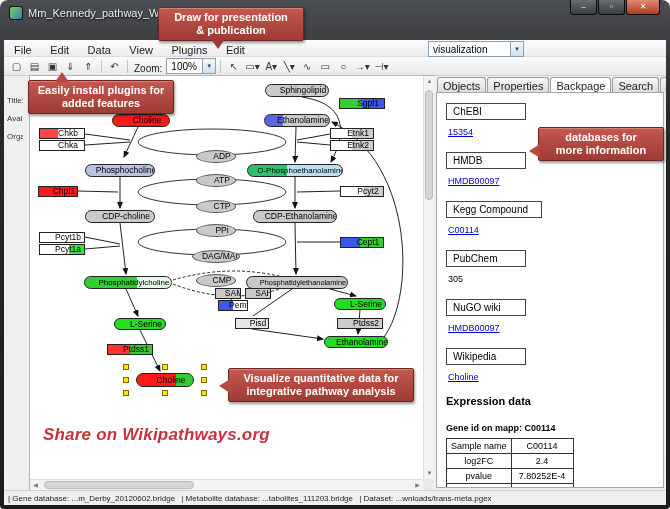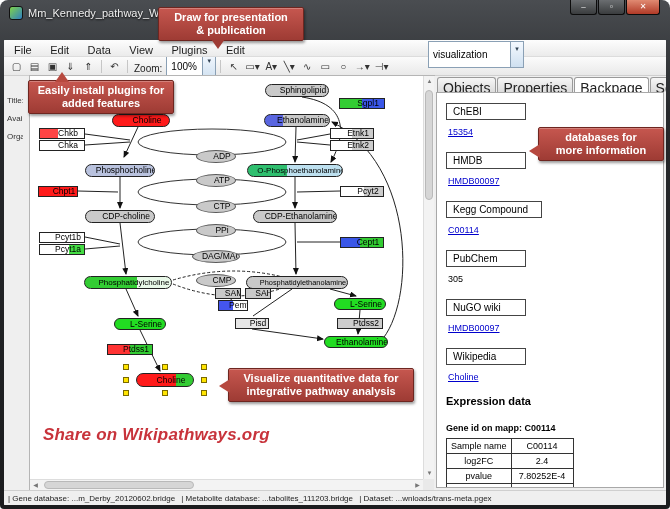--- a/index.html
+++ b/index.html
@@ -9,21 +9,21 @@
   .titlebar{position:absolute;top:0;left:0;right:0;height:40px;}
   .app-icon{position:absolute;left:9px;top:6px;width:14px;height:14px;border-radius:3px;background:linear-gradient(135deg,#7fd24a,#2e7fc2);border:1px solid #111;}
   .window-title{position:absolute;left:28px;top:7px;color:#f0f0f0;font-size:11px;white-space:nowrap;text-shadow:0 1px 2px #000;}
   .win-btns{position:absolute;right:10px;top:0;display:flex;}
   .win-btn{width:27px;height:15px;background:linear-gradient(#6a6d70,#3a3c3e);border:1px solid #0c0c0c;border-top:none;color:#fff;font-size:8px;line-height:14px;text-align:center;border-radius:0 0 3px 3px;margin-left:1px;}
   .win-btn.close{background:linear-gradient(#e08a72,#b13a27);width:34px;}
   
   .client{position:absolute;left:4px;right:4px;top:40px;bottom:4px;background:#efefef;border-radius:1px;overflow:hidden;}
   .menubar{position:relative;height:17px;background:linear-gradient(#fdfdfd,#ebebeb);border-bottom:1px solid #dcdcdc;padding-left:3px;}
   .menu-item{display:inline-block;padding:2px 7px;font-size:11px;color:#1d1d1d;}
-  .combo{height:27px;background:#fff;border:1px solid #8aa0b5;font-size:10px;display:flex;align-items:center;overflow:hidden;}
+  .combo{height:16px;background:#fff;border:1px solid #8aa0b5;font-size:10px;display:flex;align-items:center;overflow:hidden;}
   .combo .val{flex:1;padding-left:4px;white-space:nowrap;}
   .combo .dd{width:13px;height:100%;background:linear-gradient(#f4f9ff,#cfe0f0);border-left:1px solid #8aa0b5;font-size:7px;text-align:center;line-height:13px;color:#345;}
   .viz{position:absolute;left:424px;top:1px;width:96px;}
   .toolbar{height:19px;background:linear-gradient(#fbfbfb,#e9e9e9);border-bottom:1px solid #cfcfcf;display:flex;align-items:center;padding:0 4px;gap:1px;}
   .tbtn{min-width:17px;height:16px;font-size:10px;line-height:15px;text-align:center;color:#333;border:1px solid transparent;border-radius:2px;padding:0 1px;white-space:nowrap;}
   .tgroup{display:flex;gap:1px;align-items:center;}
   .tsep{width:1px;height:13px;background:#c6c6c6;margin:0 3px;}
   .zoom-label{font-size:10px;color:#222;margin:4px 3px 0 2px;text-align:right;}
   .zoom{width:50px;}
   
@@ -39,21 +39,21 @@
   .hthumb{position:absolute;top:1px;height:8px;left:14px;width:150px;background:#d6d6d6;border:1px solid #b9b9b9;border-radius:4px;}
   .sarrow{position:absolute;font-size:6px;color:#777;width:11px;height:11px;text-align:center;line-height:11px;}
   .pnode{position:absolute;border:1px solid #222;display:flex;align-items:center;justify-content:center;white-space:nowrap;overflow:hidden;color:#000;background:#fff;line-height:1;padding-left:12px;}
   .pnode.rounded{border-radius:7px;}
   .pnode.ellipse{border-radius:50%;border-color:#5a5a5a;margin-top:26px;}
   .handle{position:absolute;width:6px;height:6px;background:#ffe400;border:1px solid #7a6a00;z-index:20;}
   .share-text{position:absolute;left:13px;top:349px;font-size:17px;font-weight:bold;font-style:italic;color:#c8333b;letter-spacing:.2px;white-space:nowrap;}
   
   .right-panel{position:absolute;right:0;top:0;bottom:0;width:232px;background:#efefef;}
   .tabs{display:flex;height:16px;padding:1px 0 0 3px;gap:1px;}
-  .tab{font-size:14px;padding:2px 5px;background:linear-gradient(#f6f6f6,#dcdcdc);border:1px solid #9a9a9a;border-bottom:none;border-radius:3px 3px 0 0;color:#222;white-space:nowrap;}
+  .tab{font-size:11px;padding:2px 5px;background:linear-gradient(#f6f6f6,#dcdcdc);border:1px solid #9a9a9a;border-bottom:none;border-radius:3px 3px 0 0;color:#222;white-space:nowrap;}
   .tab.active{background:#fff;position:relative;top:0px;}
   .rp-content{position:absolute;top:16px;left:2px;right:2px;bottom:2px;background:#fff;border:1px solid #a8a8a8;padding:8px 9px 4px;overflow:hidden;}
   .bp-header{display:inline-block;min-width:80px;border:1px solid #444;background:#fff;font-size:10px;padding:2px 6px;margin-bottom:7px;color:#000;}
   .bp-header.wide{min-width:96px;}
   .bp-link{display:block;font-size:9px;color:#0000cc;text-decoration:underline;margin:0 0 13px 2px;width:max-content;}
   .bp-plain{display:block;font-size:9px;color:#000;margin:0 0 13px 2px;}
   .exp-title{font-size:11px;font-weight:bold;margin:2px 0 16px;color:#000;}
   .exp-geneid{font-size:9px;font-weight:bold;margin-bottom:5px;color:#000;}
   .exp-table{border-collapse:collapse;}
   .exp-table td{border:1px solid #333;font-size:9px;padding:2px 4px;text-align:center;min-width:62px;color:#000;}

